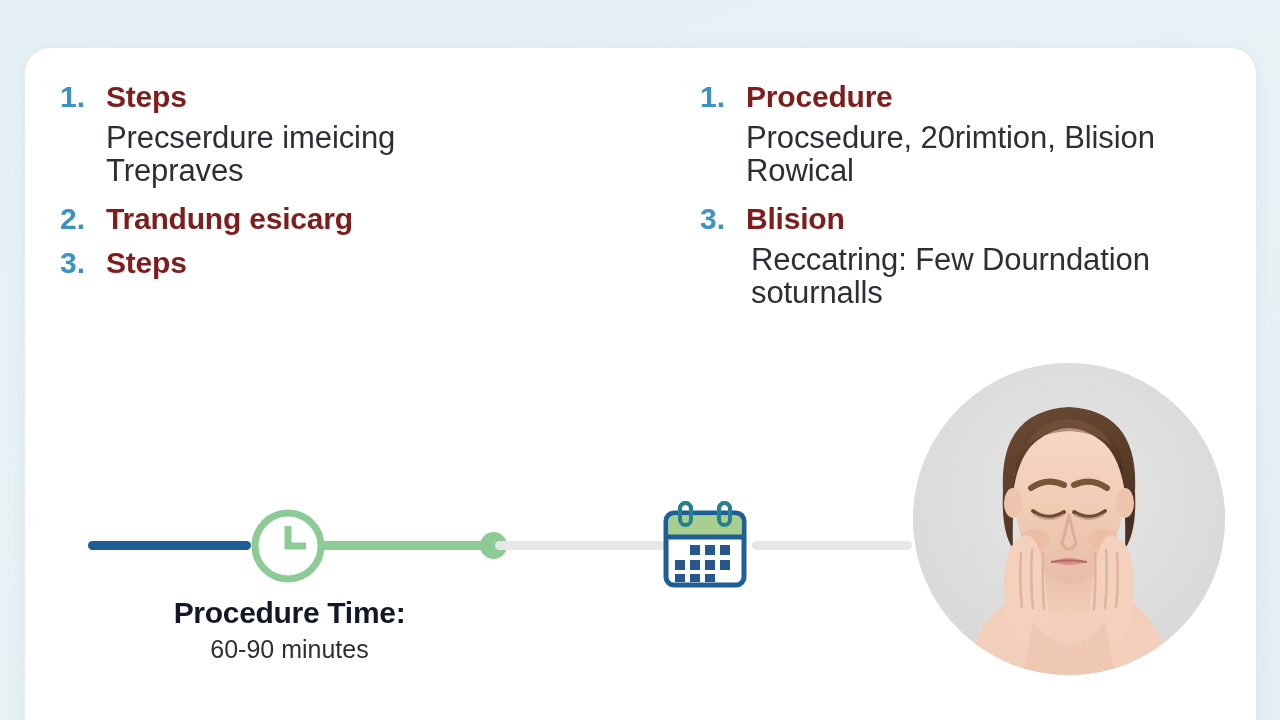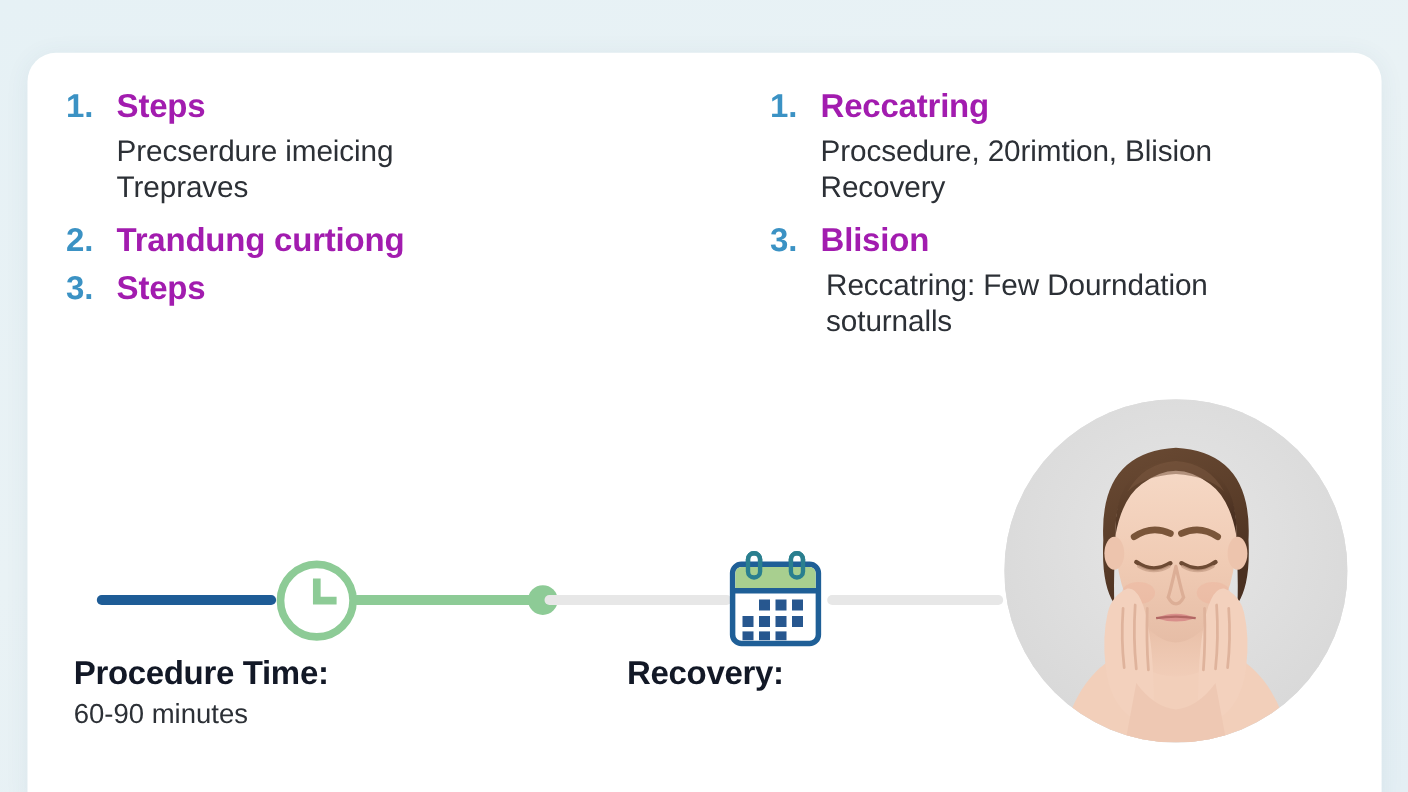--- a/index.html
+++ b/index.html
@@ -45,31 +45,31 @@
   .li-num {
     color: #3b92c4;
     font-weight: 700;
     font-size: 30px;
     line-height: 42px;
     min-width: 46px;
     flex: 0 0 46px;
   }
   .li-body { flex: 1 1 auto; padding-top: 0; }
   .li-title {
-    color: #a21caf;
+    color: #7f1d1d;
     font-weight: 700;
     font-size: 30px;
     line-height: 42px;
     letter-spacing: -0.2px;
     white-space: nowrap;
   }
   .li-desc {
     color: #2c3036;
     font-weight: 400;
-    font-size: 27px;
+    font-size: 31px;
     line-height: 33px;
     letter-spacing: -0.1px;
     margin-top: 3px;
     white-space: pre-line;
   }
   .li-desc.indent { padding-left: 5px; }
 
   .gap-sm { height: 9px; }
 
   
@@ -112,21 +112,21 @@
     position: absolute;
     left: 632px;
     top: 10px;
     width: 96px;
     height: 96px;
   }
 
   
   .tl-label {
     position: absolute;
-    text-align: left;
+    text-align: center;
   }
   .tl-label-time {
     left: 42px;
     top: 545px;
     width: 445px;
   }
   .tl-label-rec {
     left: 545px;
     top: 545px;
     width: 350px;
@@ -173,41 +173,41 @@
         <div class="li-desc">Precserdure imeicing
 Trepraves</div>
       </div>
     </div>
 
     <div class="gap-sm"></div>
 
     <div class="li">
       <div class="li-num">2.</div>
       <div class="li-body">
-        <div class="li-title">Trandung curtiong</div>
+        <div class="li-title">Trandung esicarg</div>
       </div>
     </div>
 
     <div class="li">
       <div class="li-num">3.</div>
       <div class="li-body">
         <div class="li-title">Steps</div>
       </div>
     </div>
 
   </div>
 
   <div class="col col-right">
 
     <div class="li">
       <div class="li-num">1.</div>
       <div class="li-body">
-        <div class="li-title">Reccatring</div>
+        <div class="li-title">Procedure</div>
         <div class="li-desc">Procsedure, 20rimtion, Blision
-Recovery</div>
+Rowical</div>
       </div>
     </div>
 
     <div class="gap-sm"></div>
 
     <div class="li">
       <div class="li-num">3.</div>
       <div class="li-body">
         <div class="li-title">Blision</div>
         <div class="li-desc indent">Reccatring: Few Dourndation
@@ -261,21 +261,20 @@
       </svg>
     </div>
   </div>
 
   <div class="tl-label tl-label-time">
     <div class="tl-head">Procedure Time:</div>
     <div class="tl-sub">60-90 minutes</div>
   </div>
 
   <div class="tl-label tl-label-rec">
-    <div class="tl-head">Recovery:</div>
   </div>
 
   <div class="portrait">
     <svg viewBox="0 0 312 312" xmlns="http://www.w3.org/2000/svg">
       <defs>
         <radialGradient id="bgGrad" cx="50%" cy="42%" r="70%">
           <stop offset="0%" stop-color="#e6e6e6"></stop>
           <stop offset="100%" stop-color="#d6d6d6"></stop>
         </radialGradient>
         <linearGradient id="skin" x1="0" y1="0" x2="0" y2="1">

